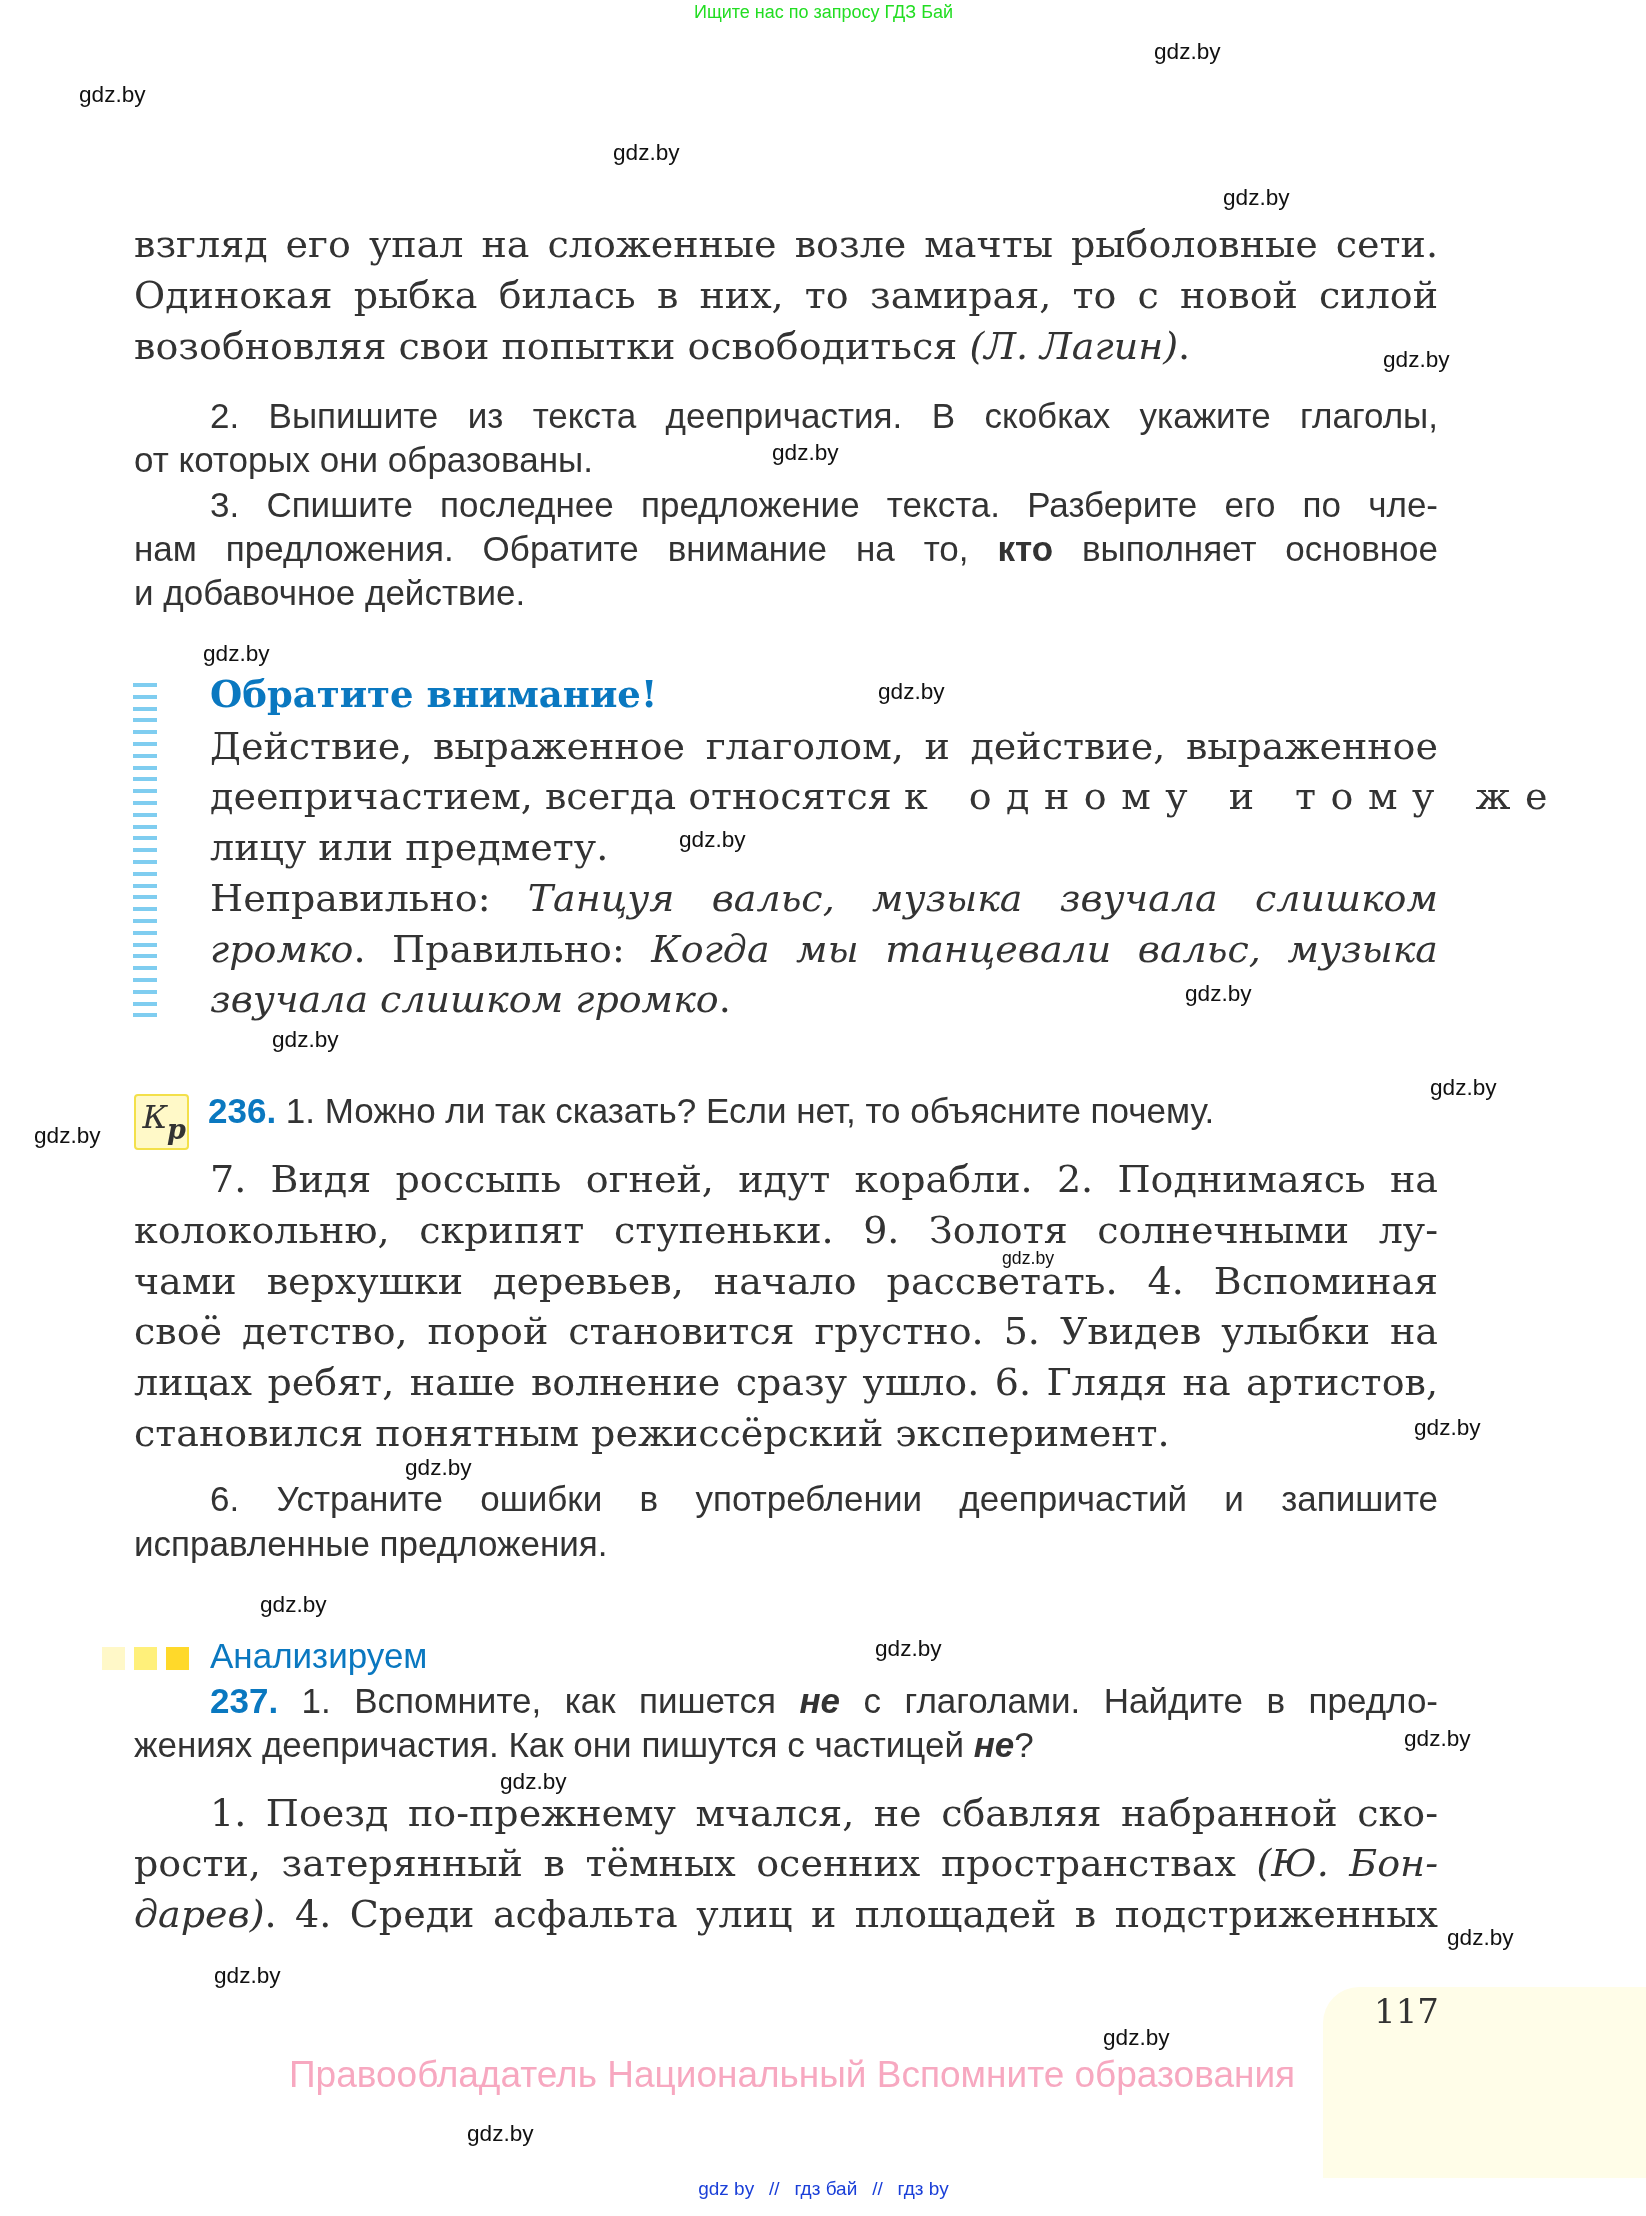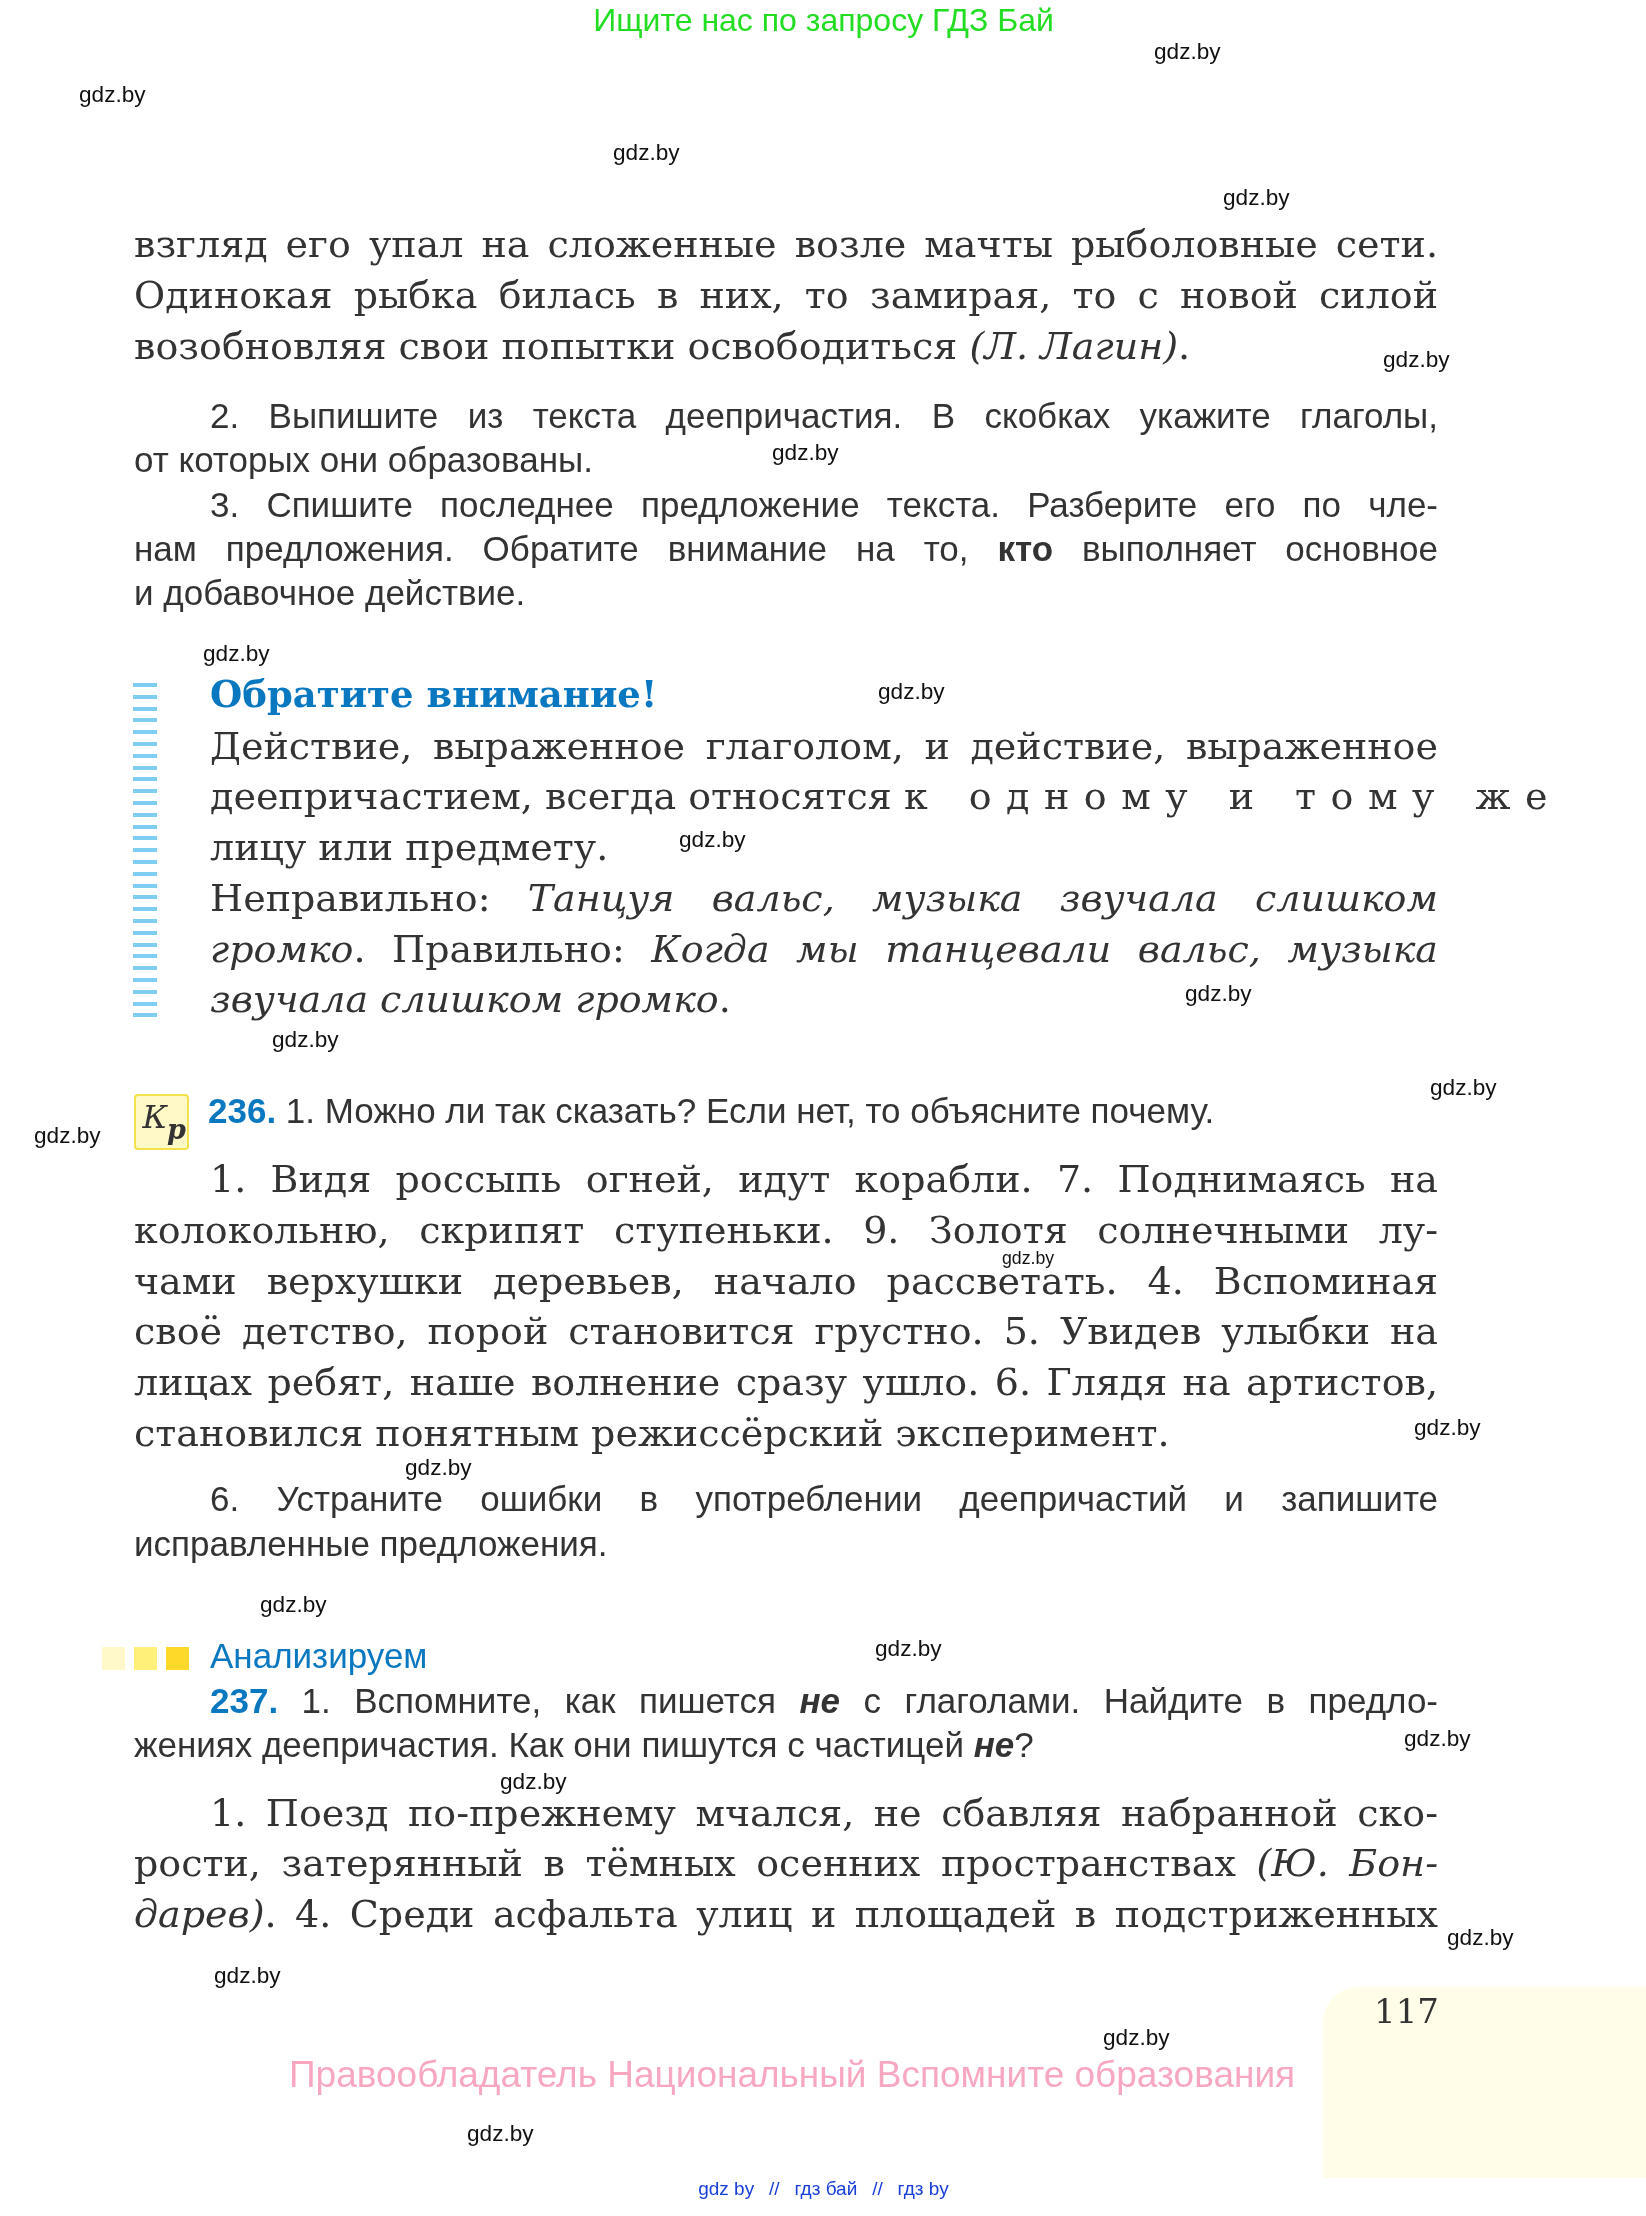--- a/index.html
+++ b/index.html
@@ -7,21 +7,21 @@
     width:1647px; height:2216px; position:relative; overflow:hidden;
     background:#ffffff; color:#333333;
   }
   .wm {
     position:absolute; font-family:"Liberation Sans", sans-serif;
     font-size:22.6px; color:#111111; white-space:nowrap;
   }
   .wm.small { font-size:17.7px; }
   .top-banner {
     position:absolute; left:0; width:1647px; top:1.6px; text-align:center;
-    font-family:"Liberation Sans", sans-serif; font-size:32px; color:#22dd22;
+    font-family:"Liberation Sans", sans-serif; font-size:18px; color:#22dd22;
   }
   .serif {
     font-family:"DejaVu Serif", "Liberation Serif", serif;
     font-size:38px; line-height:51px; color:#333333;
   }
   .sans {
     font-family:"Liberation Sans", sans-serif;
     font-size:35px; line-height:44px; color:#333333;
   }
   .line { position:absolute; left:134px; width:1304px; white-space:nowrap; }
@@ -111,21 +111,21 @@
 <div class="serif line justify" style="top:873px; left:210px; width:1228px"><span>Неправильно: </span><span class="ital">Танцуя вальс, музыка звучала слишком</span></div>
 <div class="serif line justify" style="top:924px; left:210px; width:1228px"><span class="ital">громко</span><span>. Правильно: </span><span class="ital">Когда мы танцевали вальс, музыка</span></div>
 <div class="serif line" style="top:974px; left:210px"><span class="ital">звучала слишком громко</span><span>.</span></div>
 
 <div class="kr-icon">
   <span class="k">К</span>
   <span class="p">р</span>
 </div>
 <div class="sans line" style="top:1089px; left:208px"><span class="b blue">236.</span><span> 1. Можно ли так сказать? Если нет, то объясните почему.</span></div>
 
-<div class="serif line justify" style="top:1154px; left:210px; width:1228px">1. Видя россыпь огней, идут корабли. 7. Поднимаясь на</div>
+<div class="serif line justify" style="top:1154px; left:210px; width:1228px">7. Видя россыпь огней, идут корабли. 2. Поднимаясь на</div>
 <div class="serif line justify" style="top:1205px">колокольню, скрипят ступеньки. 9. Золотя солнечными лу-</div>
 <div class="serif line justify" style="top:1256px">чами верхушки деревьев, начало рассветать. 4. Вспоминая</div>
 <div class="serif line justify" style="top:1306px">своё детство, порой становится грустно. 5. Увидев улыбки на</div>
 <div class="serif line justify" style="top:1357px">лицах ребят, наше волнение сразу ушло. 6. Глядя на артистов,</div>
 <div class="serif line" style="top:1408px">становился понятным режиссёрский эксперимент.</div>
 
 <div class="sans line justify" style="top:1477px; left:210px; width:1228px">6. Устраните ошибки в употреблении деепричастий и запишите</div>
 <div class="sans line" style="top:1522px">исправленные предложения.</div>
 
 <div class="sq" style="left: 102px; background: rgb(255, 248, 200);"></div>

